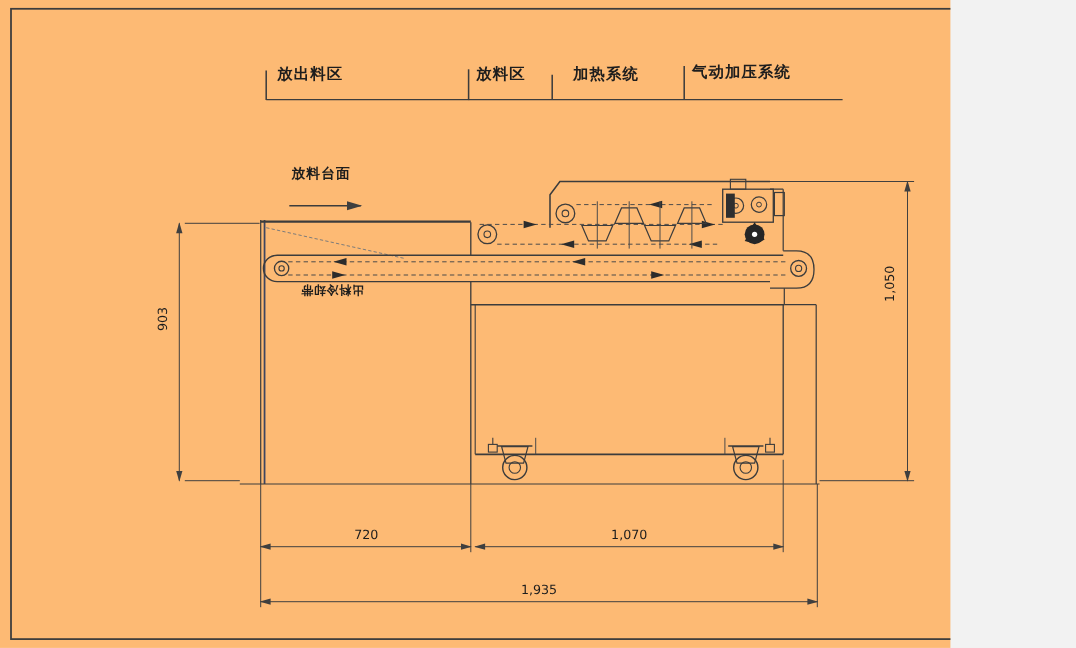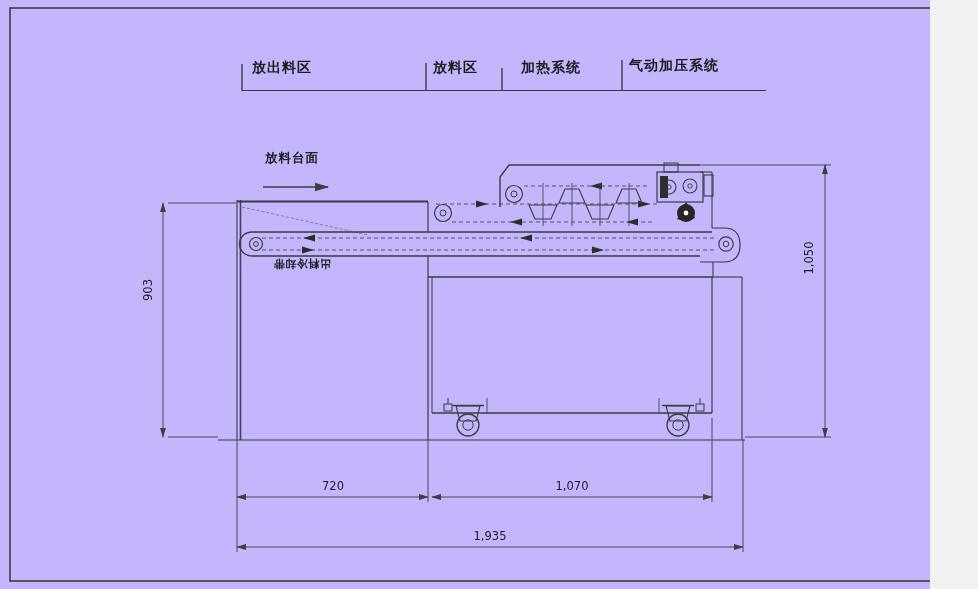--- a/index.html
+++ b/index.html
@@ -1,17 +1,17 @@
 <!DOCTYPE html>
 <html><head>
 <meta charset="utf-8">
 <style>
   html,body{margin:0;padding:0;background:#f2f2f2;}
   .page{
-    position:relative;width:930px;height:589px;background:#c4b5fd;
+    position:relative;width:864px;height:589px;background:#fdba74;
     font-family:"DejaVu Sans","Liberation Sans",sans-serif;
     overflow:hidden;
   }
   svg text{font-family:"DejaVu Sans","Liberation Sans",sans-serif;fill:#1d1d1d;}
   .zone-label{font-size:14px;font-weight:bold;letter-spacing:1px;}
   .anno-label{font-size:12.5px;font-weight:bold;letter-spacing:1px;}
   .anno-small{font-size:11px;font-weight:bold;letter-spacing:0.5px;}
   .dim-label{font-size:11.5px;}
   .ln{fill:none;stroke:#3c3c3c;}
   .lnthin{fill:none;stroke:#4a4a4a;}

